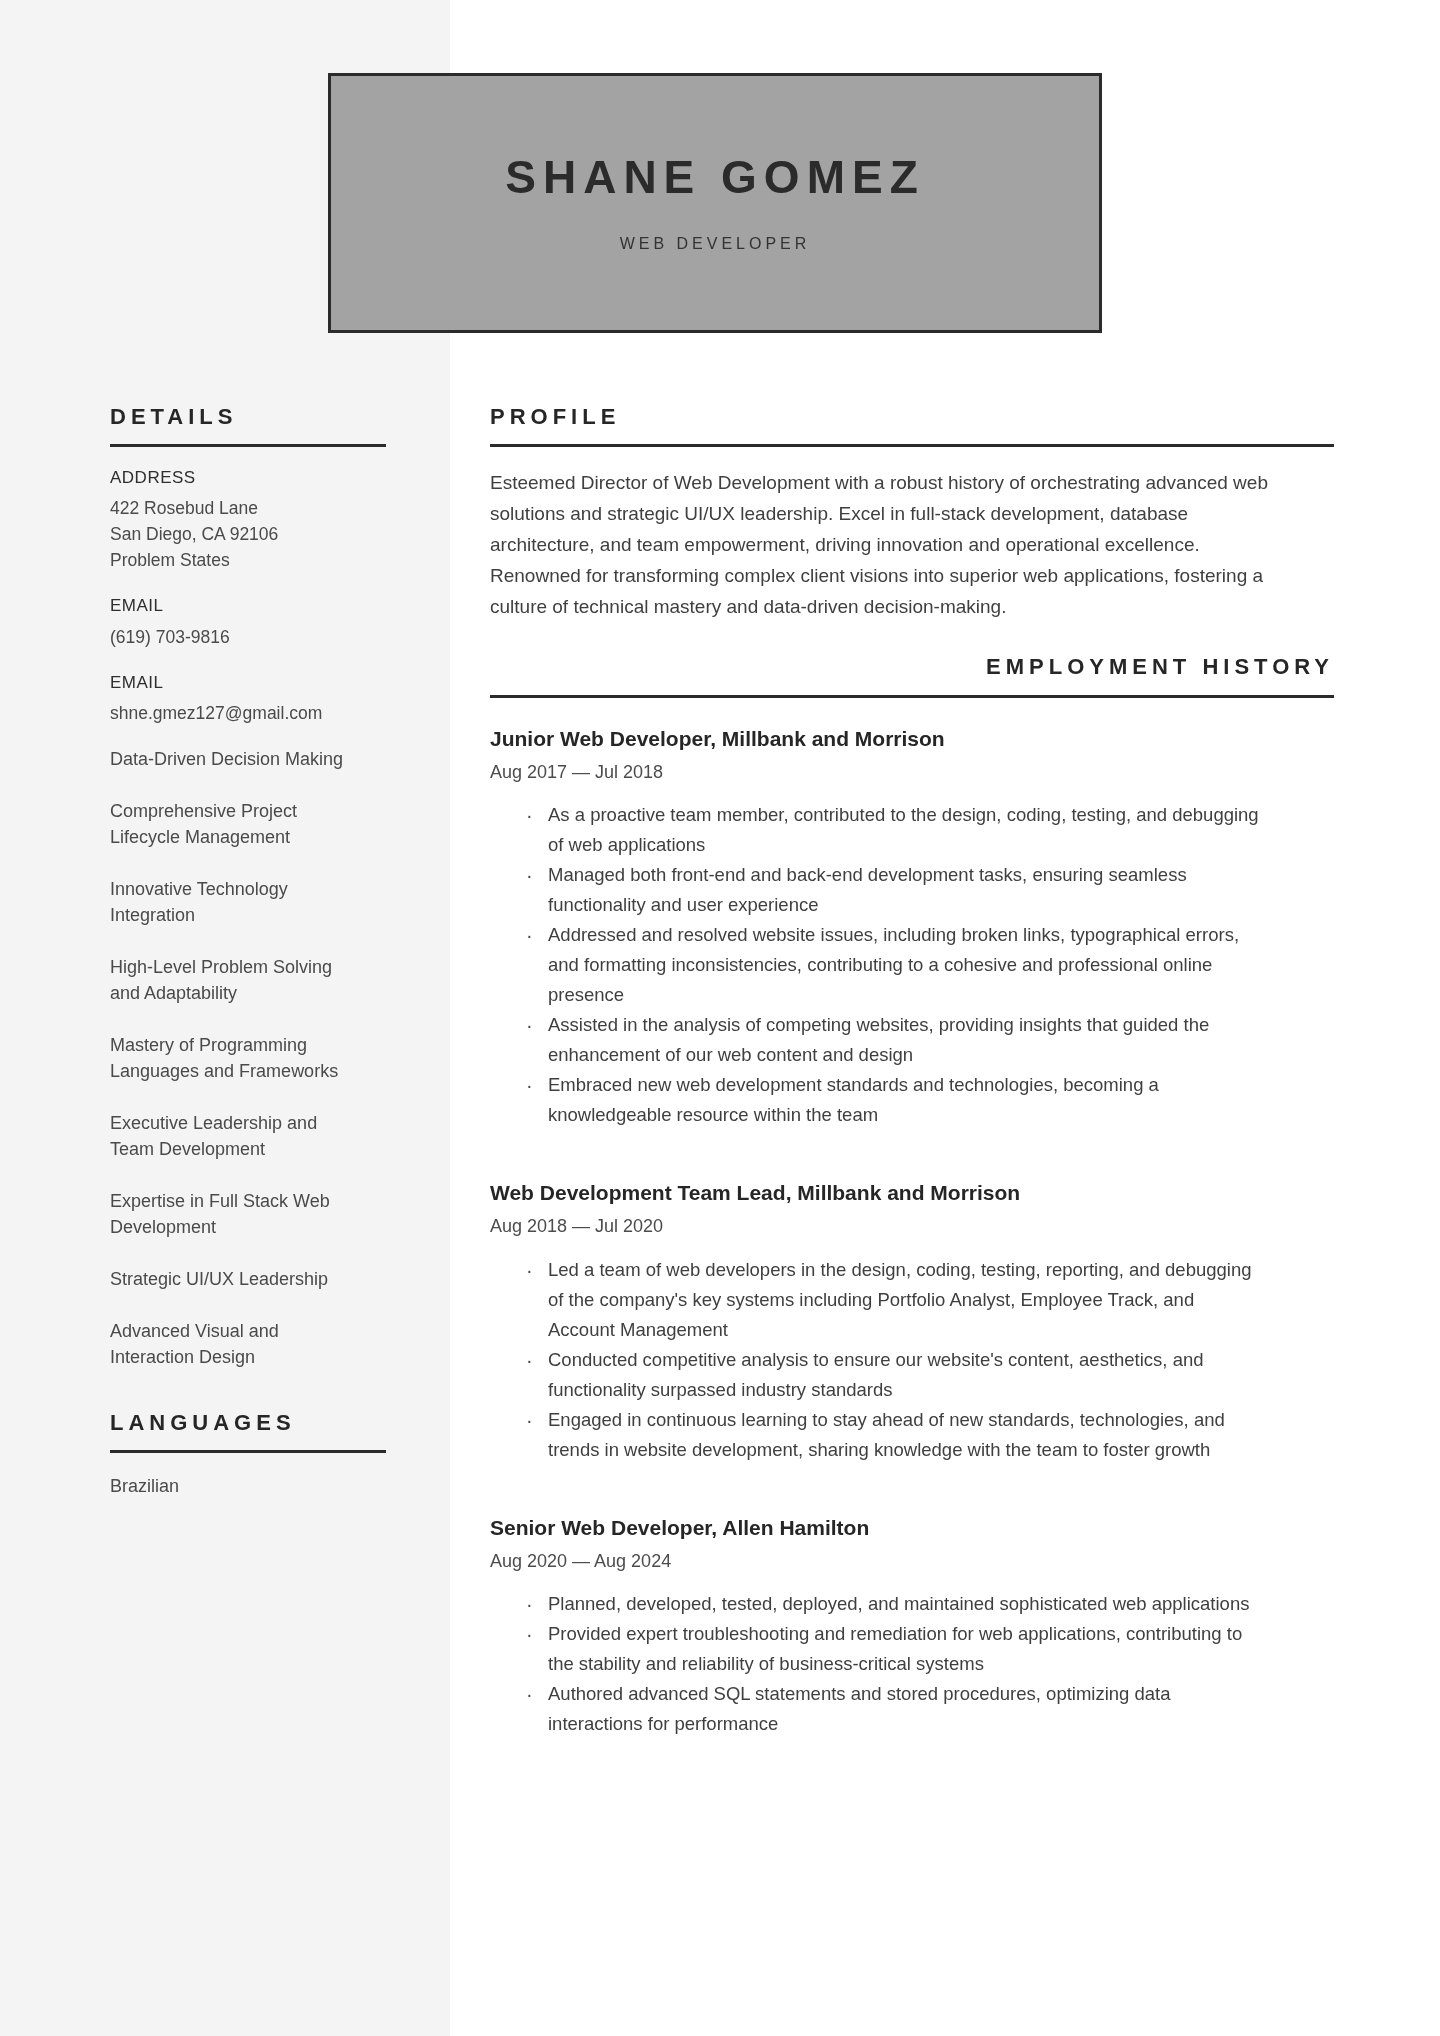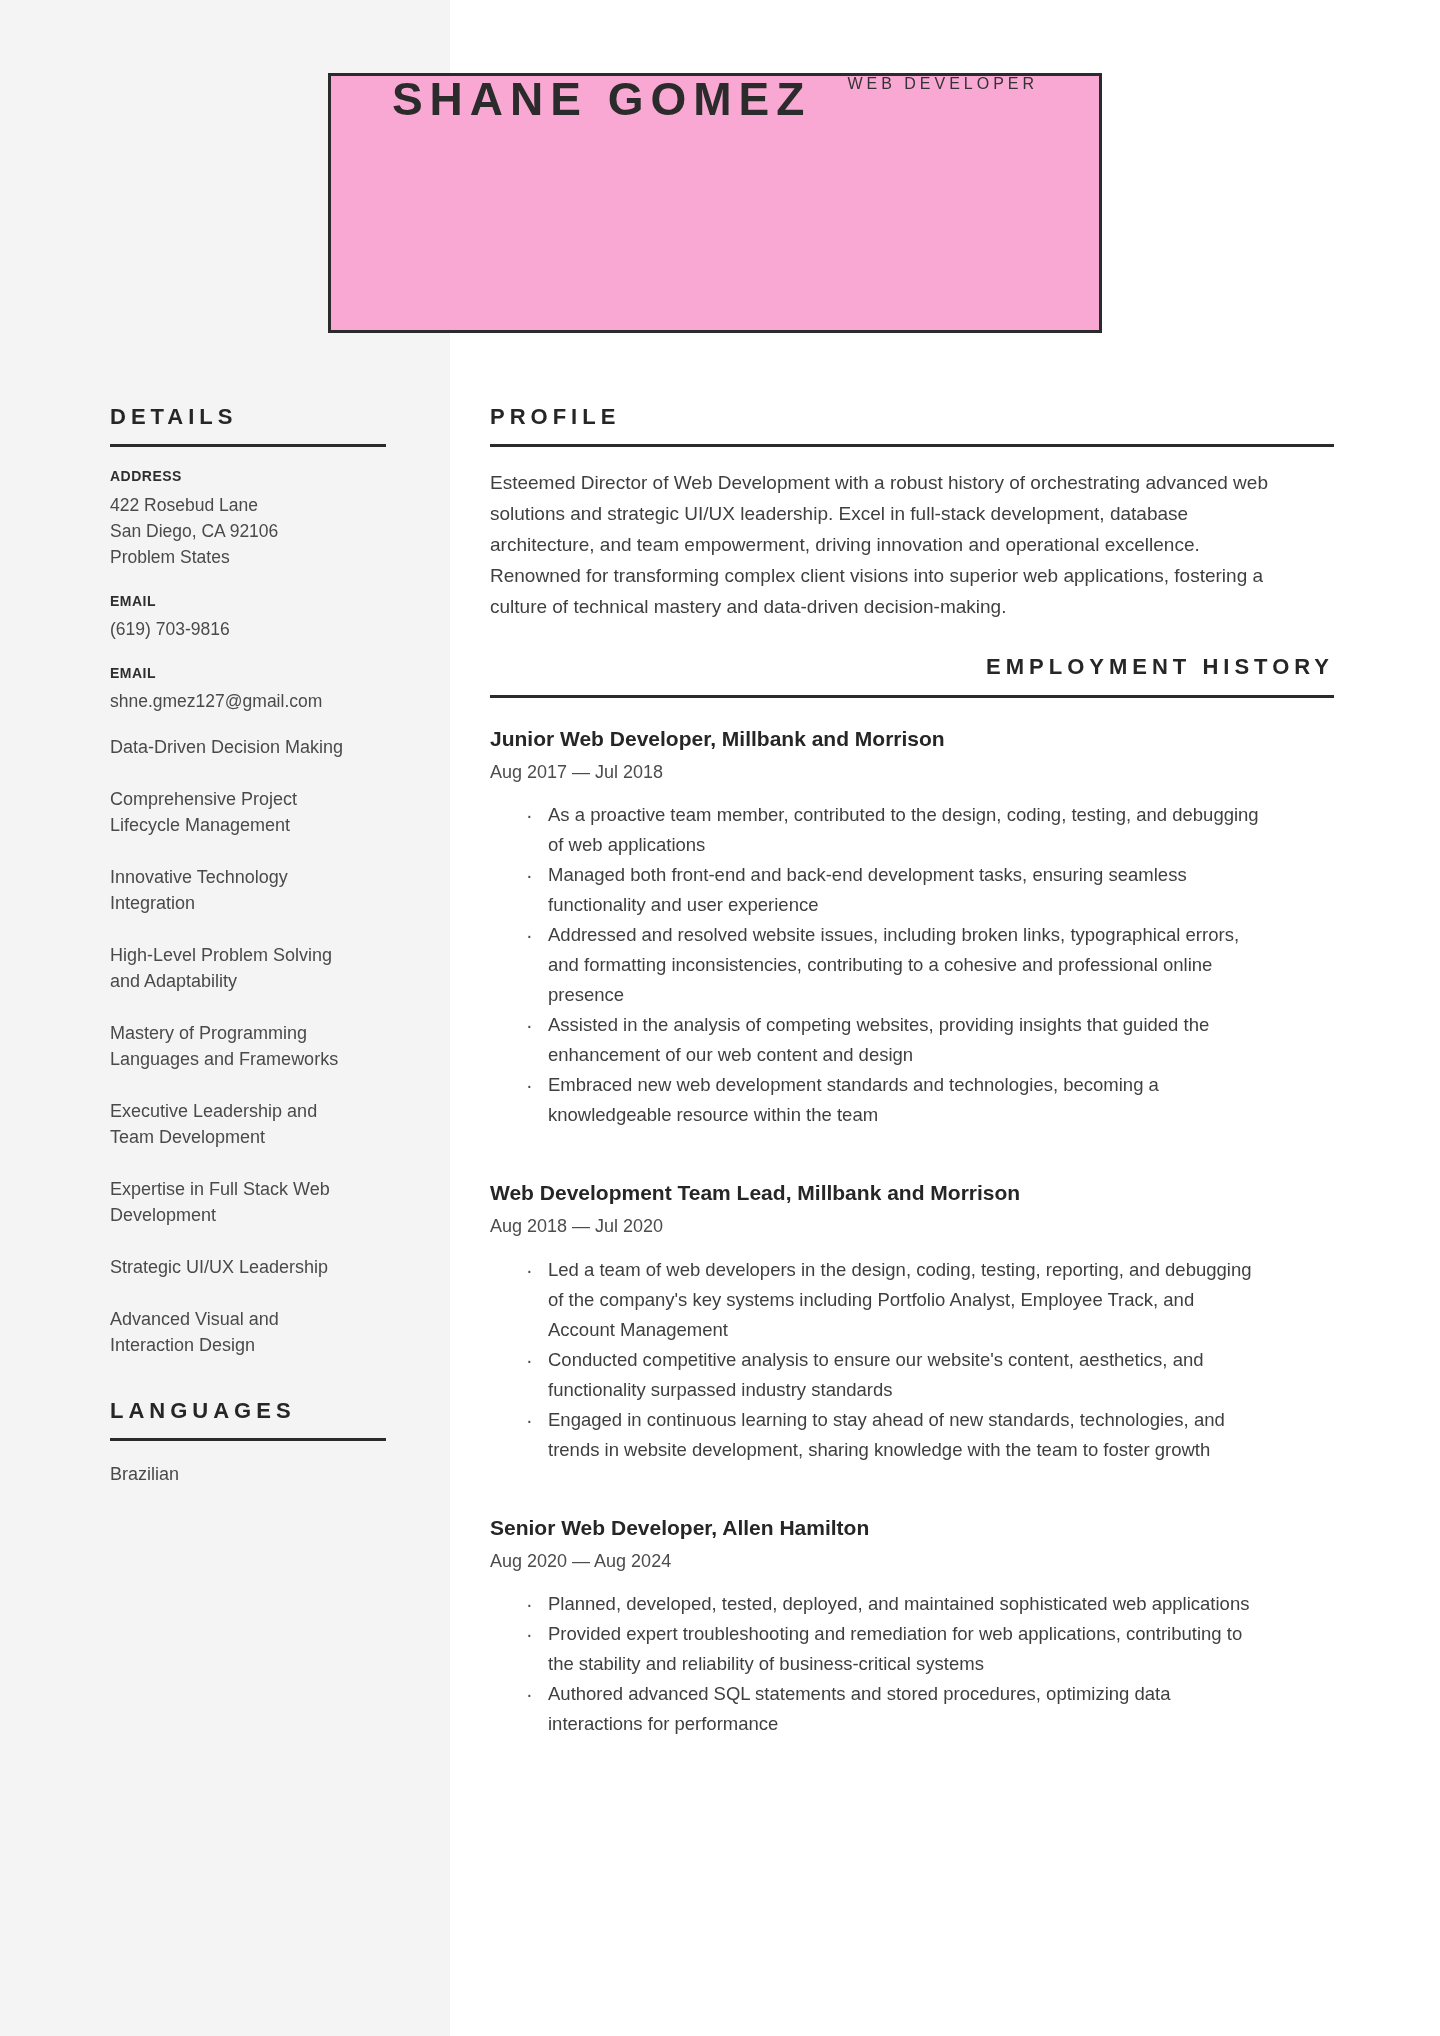--- a/index.html
+++ b/index.html
@@ -9,36 +9,36 @@
     font-family:"Liberation Sans", sans-serif;
     position:relative;
     -webkit-font-smoothing:antialiased;
   }
   .page{position:relative;width:1440px;height:2036px;overflow:hidden;background:#fff;}
   .sidebar-bg{position:absolute;left:0;top:0;width:450px;height:2036px;background:#f4f4f4;}
 
   
   .header-box{
     position:absolute;left:328px;top:73px;width:774px;height:260px;
-    box-sizing:border-box;border:3px solid #2b2b2b;background:#f9a8d4;
-    display:flex;flex-direction:row;align-items:flex-start;justify-content:center;gap:36px;
+    box-sizing:border-box;border:3px solid #2b2b2b;background:#a3a3a3;
+    display:flex;flex-direction:column;align-items:center;justify-content:center;gap:36px;
     z-index:2;
   }
   .name{font-size:46px;font-weight:700;letter-spacing:7px;color:#2b2b2b;line-height:1;}
   .subtitle{font-size:16px;font-weight:400;letter-spacing:4px;color:#333;line-height:1;}
 
   
   .sec-heading{
     font-size:22px;font-weight:700;letter-spacing:5px;color:#262626;
     padding-bottom:14px;border-bottom:3px solid #2b2b2b;line-height:1.2;
   }
 
   
   .sidebar{position:absolute;left:110px;top:404px;width:276px;z-index:3;}
-  .sub-label{font-size:14px;font-weight:700;letter-spacing:.5px;color:#2e2e2e;margin-top:22px;line-height:1.3;}
+  .sub-label{font-size:17px;font-weight:400;letter-spacing:.5px;color:#2e2e2e;margin-top:22px;line-height:1.3;}
   .side-text{font-size:17.5px;color:#4a4a4a;line-height:26px;margin-top:6px;}
   .addr-line{font-size:17.5px;color:#4a4a4a;line-height:26px;}
   .addr-block{margin-top:6px;}
   .skills-list{margin-top:20px;}
   .skill-item{font-size:18px;line-height:26px;color:#4a4a4a;width:240px;margin-bottom:26px;}
   .languages-heading{margin-top:40px;}
   .language-item{font-size:18px;line-height:26px;color:#4a4a4a;margin-top:20px;}
   .skills-heading{margin-top:54px;}
 
   

